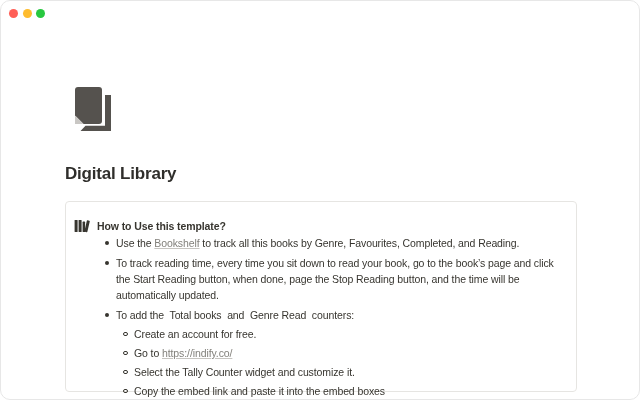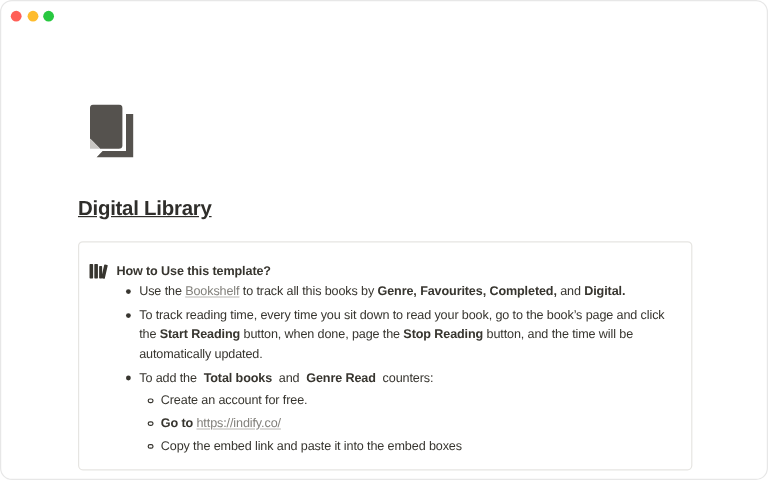--- a/index.html
+++ b/index.html
@@ -19,21 +19,21 @@
   .tl { width: 9px; height: 9px; border-radius: 50%; }
   .tl-close { background: #ff5f57; }
   .tl-min   { background: #febc2e; }
   .tl-zoom  { background: #28c840; }
 
   .page-icon { position: absolute; left: 74px; top: 86px; width: 37px; height: 45px; }
 
   .title {
     position: absolute; left: 64px; top: 161px;
     font-size: 17px; font-weight: 700; letter-spacing: -0.2px;
-    color: #2f2e2b; line-height: 24px; text-decoration: underline;
+    color: #2f2e2b; line-height: 24px;
   }
 
   .callout {
     position: absolute; left: 64px; top: 200px;
     width: 512px; height: 191px;
     border: 1px solid #e6e5e2;
     border-radius: 4px;
     background: #ffffff;
     padding: 16px 12px 0 8px;
     font-size: 10.5px; letter-spacing: -0.1px;
@@ -46,21 +46,21 @@
 
   .co-item { position: relative; line-height: 16px; margin-top: 4px; white-space: pre-wrap; }
   .co-body > .co-item:first-child { margin-top: 1px; }
   .lv1 { padding-left: 42px; }
   .lv2 { padding-left: 60px; margin-top: 3px; }
 
   .marker { position: absolute; border-radius: 50%; }
   .lv1 > .marker { left: 31px; top: 6px; width: 4px; height: 4px; background: #37352f; }
   .lv2 > .marker { left: 49px; top: 5.5px; width: 4.5px; height: 4.5px; border: 1px solid #37352f; background: transparent; }
 
-  .b { font-weight: 700; margin-top: 24px; }
+  .b { font-weight: 400; margin-top: 24px; }
   .lnk { color: #82807b; text-decoration: underline; text-decoration-color: #c6c4c0; cursor: pointer; }
 </style>
 </head>
 <body>
 
 <div class="window">
 
   <div class="traffic">
     <span class="tl tl-close"></span>
     <span class="tl tl-min"></span>
@@ -83,22 +83,23 @@
         <svg width="16" height="14" viewBox="0 0 16 14" xmlns="http://www.w3.org/2000/svg" fill="#37352f">
           <rect x="0.6" y="1" width="3" height="12" rx="0.6"></rect>
           <rect x="4.6" y="1" width="3" height="12" rx="0.6"></rect>
           <rect x="8.6" y="2.6" width="2.5" height="10.4" rx="0.6"></rect>
           <rect x="11.6" y="1.4" width="3" height="11.8" rx="0.6" transform="rotate(13 13.1 7.3)"></rect>
         </svg>
       </span>
       <span class="co-header-text">How to Use this template?</span>
     </div>
     <div class="co-body">
-        <div class="co-item lv1"><span class="marker"></span><span>Use the </span><span class="lnk">Bookshelf</span><span> to track all this books by </span><span class="b">Genre, Favourites, Completed,</span><span> and </span><span class="b">Digital.</span></div>
+        <div class="co-item lv1"><span class="marker"></span><span>Use the </span><span class="lnk">Bookshelf</span><span> to track all this books by </span><span class="b">Genre, Favourites, Completed,</span><span> and </span><span class="b">Reading.</span></div>
         <div class="co-item lv1"><span class="marker"></span><span>To track reading time, every time you sit down to read your book, go to the book’s page and click the </span><span class="b">Start Reading</span><span> button, when done, page the </span><span class="b">Stop Reading</span><span> button, and the time will be automatically updated.</span></div>
         <div class="co-item lv1"><span class="marker"></span><span>To add the  </span><span class="b">Total books</span><span>  and  </span><span class="b">Genre Read</span><span>  counters:</span></div>
         <div class="co-item lv2"><span class="marker"></span><span>Create an account for free.</span></div>
         <div class="co-item lv2"><span class="marker"></span><span class="b">Go to </span><span class="lnk">https://indify.co/</span></div>
+        <div class="co-item lv2"><span class="marker"></span><span>Select the </span><span class="b">Tally Counter</span><span> widget and customize it.</span></div>
         <div class="co-item lv2"><span class="marker"></span><span>Copy the embed link and paste it into the embed boxes</span></div>
       </div>
   </div>
 
 </div>
 
 </body></html>

